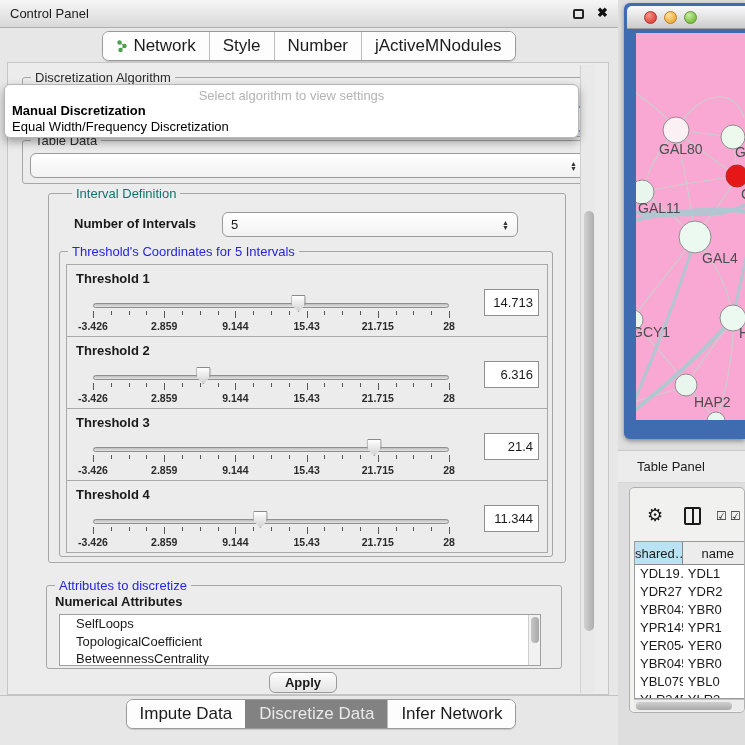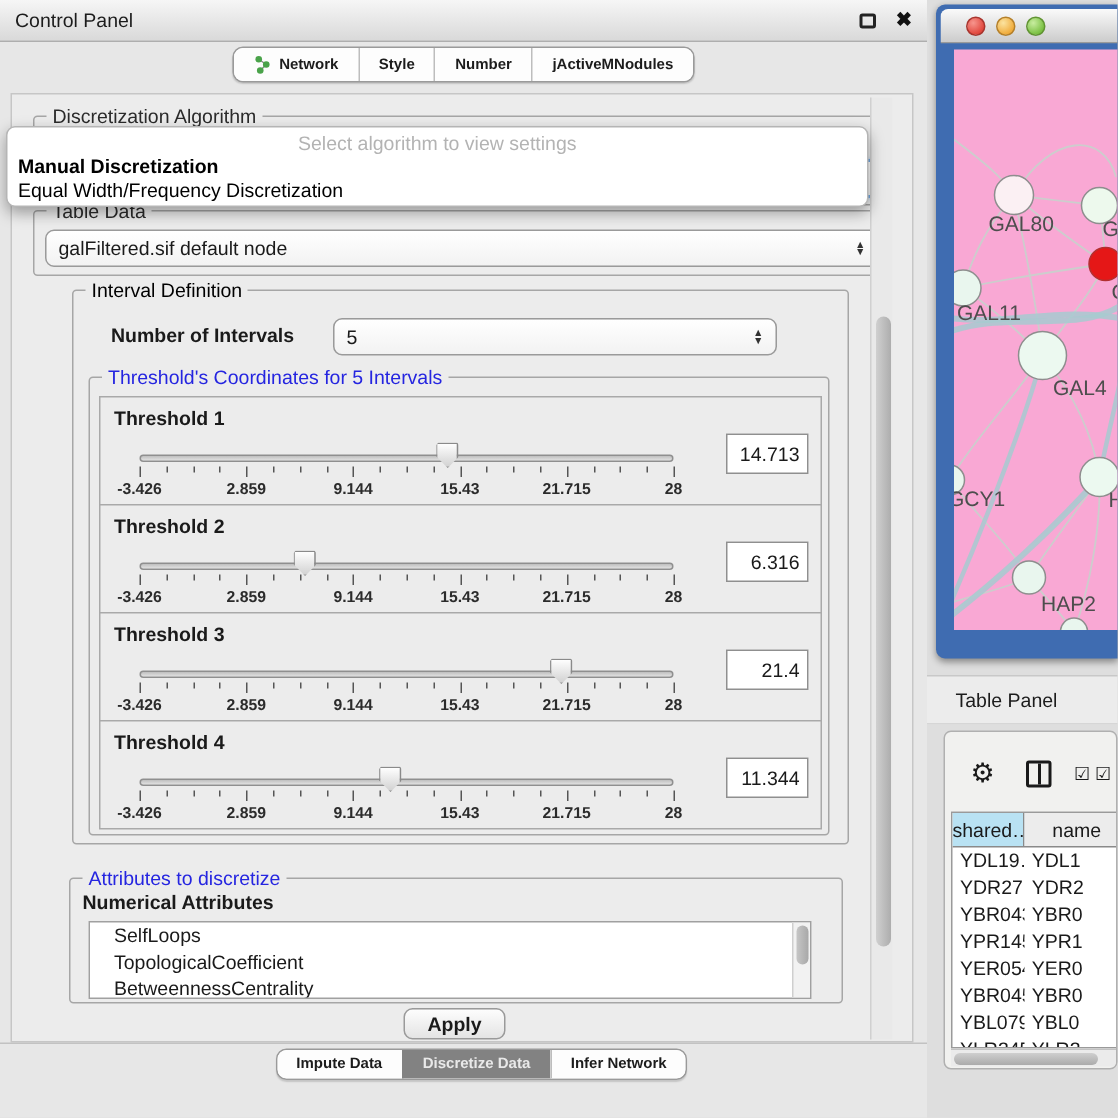--- a/index.html
+++ b/index.html
@@ -12,32 +12,32 @@
   #cp-titlebar { left:0; top:0; width:618px; height:28px;
     background:linear-gradient(#f6f6f6,#d9d9d9); border-bottom:1px solid #aeaeae; }
   #cp-title { left:10px; top:6px; font-size:13px; color:#1c1c1c; }
   #float-btn { right:34px; top:9px; width:11px; height:10px; border:2px solid #222; border-radius:2px; }
   #close-btn { right:10px; top:5px; font-size:13px; font-weight:bold; color:#111; }
 
   .tabrow { display:flex; justify-content:center; }
   #top-tabrow { left:0; top:31px; width:618px; }
   .tabgroup { display:flex; border:1px solid #9a9a9a; border-radius:7px; overflow:hidden;
     background:#fdfdfd; box-shadow:0 1px 1px rgba(0,0,0,.15); }
-  .tab { padding:4px 13px; font-size:10px; font-weight:bold; color:#1c1c1c; background:#fdfdfd;
+  .tab { padding:4px 13px; font-size:17px; font-weight:normal; color:#1c1c1c; background:#fdfdfd;
     border-left:1px solid #bdbdbd; display:flex; align-items:center; gap:5px; white-space:nowrap;justify-content:center; }
   .tab:first-child { border-left:none; }
   .tab.sel { background:#828282; color:#e9e9e9; border-left-color:#828282; }
 
   #cp-content { left:7px; top:62px; width:602px; height:633px; background:#ececec;
     border:1px solid #c6c6c6; }
 
   .group { position:absolute; border:1px solid #a6a6a6; border-radius:3px; }
   .group-title { position:absolute; top:-8px; left:8px; background:#ececec; padding:0 4px;
     font-size:13px; white-space:nowrap; }
-  .t-green { color:#000000; } .t-blue { color:#2525e0; } .t-dark { color:#2b2b2b; }
+  .t-green { color:#0f766e;margin-left:15px; } .t-blue { color:#2525e0; } .t-dark { color:#2b2b2b; }
 
   .combo { position:absolute; background:linear-gradient(#ffffff,#f2f2f2); border:1px solid #9a9a9a;
     border-radius:6px; display:flex; align-items:center; padding:0 8px; font-size:13px; }
   .combo .spin { margin-left:auto; display:flex; flex-direction:column; line-height:5px;
     font-size:7px; color:#333; }
   .combo.focus { border:2px solid #74a8e0; box-shadow:0 0 3px #9cc4ec; }
 
   
   #algo-popup { left:4px; top:84px; width:575px; height:54px; background:#fff;
     border:1px solid #b5b5b5; border-radius:6px; box-shadow:0 4px 10px rgba(0,0,0,.35); z-index:40; }
@@ -164,21 +164,20 @@
     <div class="group" style="left:14px;top:14px;width:570px;height:60px;">
       <span class="group-title t-dark">Discretization Algorithm</span>
       <div class="combo focus" style="left:7px;top:28px;width:556px;height:26px;">
         <span class="spin">▲<br>▼</span>
       </div>
     </div>
 
     <div class="group" style="left:14px;top:77px;width:570px;height:44px;">
       <span class="group-title t-dark">Table Data</span>
       <div class="combo" style="left:7px;top:12px;width:556px;height:25px;">
-        <span>galFiltered.sif default node</span>
         <span class="spin">▲<br>▼</span>
       </div>
     </div>
 
     <div class="group" style="left:40px;top:130px;width:518px;height:370px;">
       <span class="group-title t-green">Interval Definition</span>
       <span style="position:absolute;left:25px;top:22px;font-weight:bold;">Number of Intervals</span>
       <div class="combo" style="left:173px;top:18px;width:296px;height:25px;">
         <span>5</span>
         <span class="spin">▲<br>▼</span>

